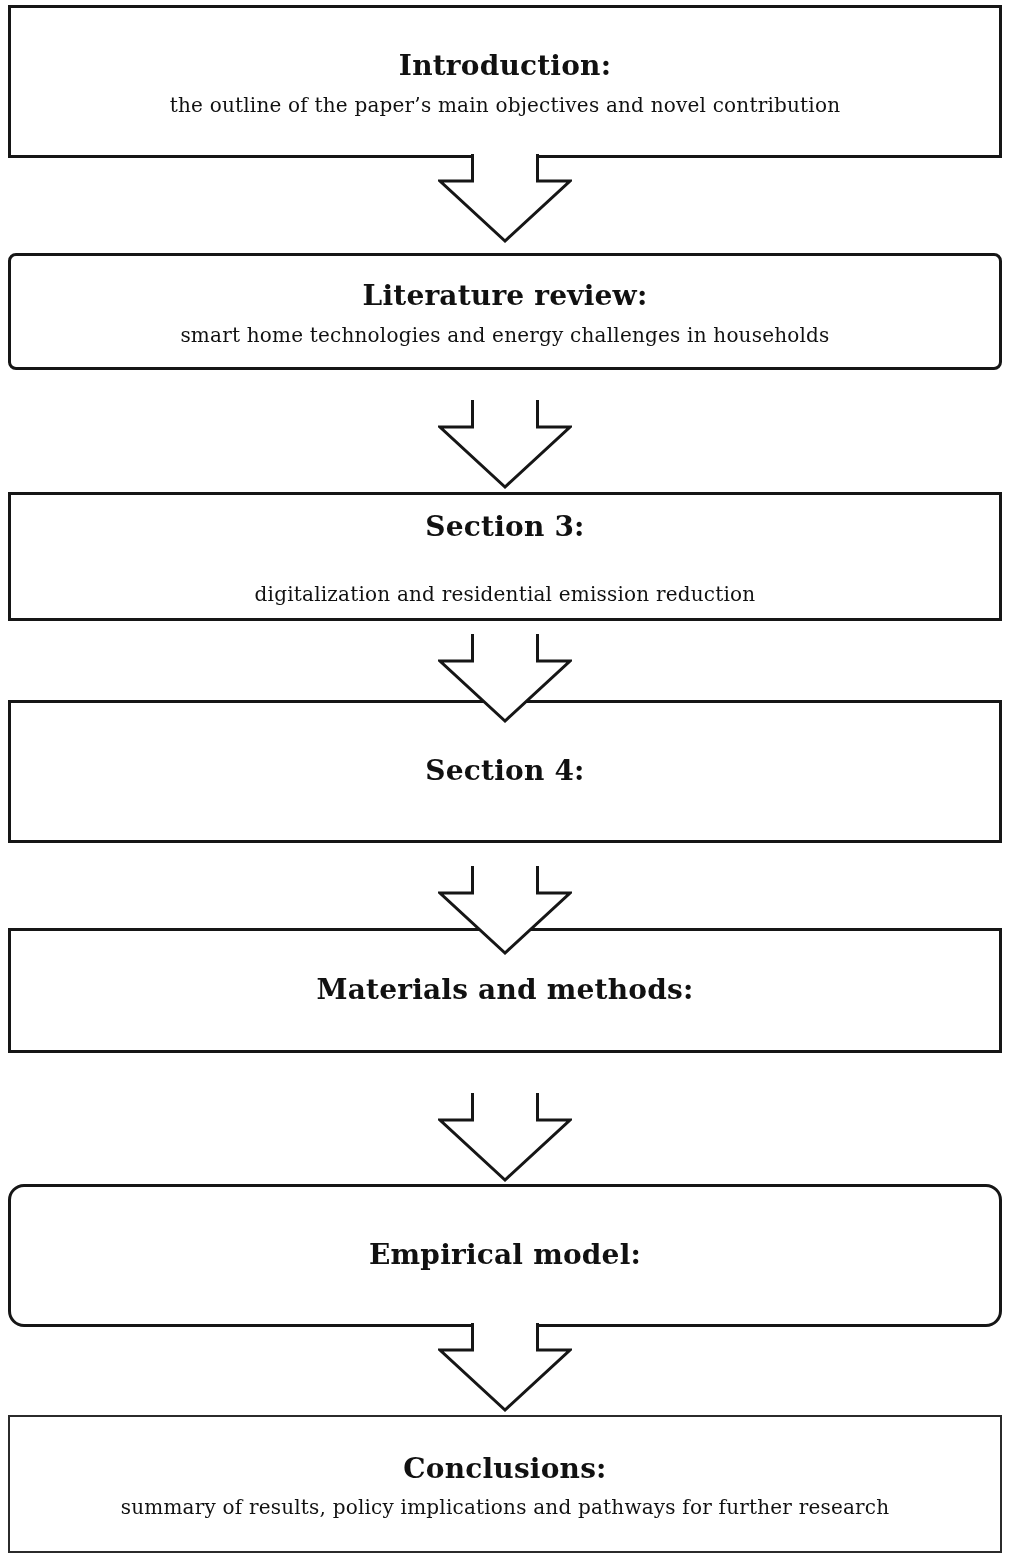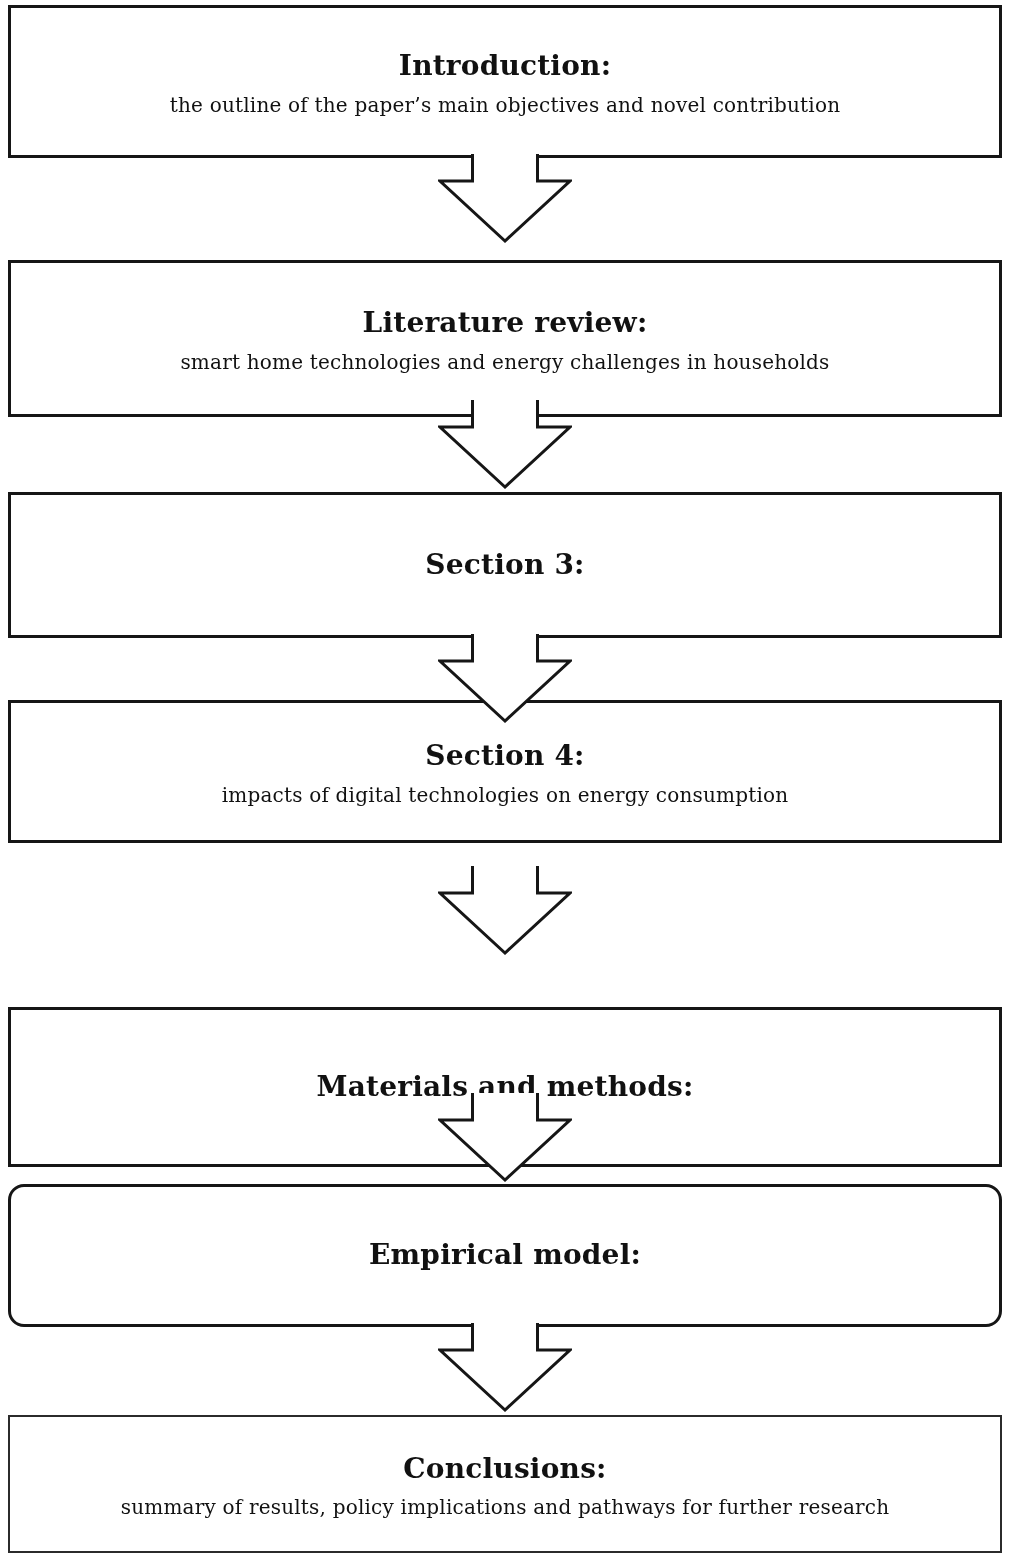--- a/index.html
+++ b/index.html
@@ -62,47 +62,47 @@
 
   <div class="flow-box" style="top:5px;height:153px;">
     <div class="box-title">Introduction:</div>
     <div class="box-desc">the outline of the paper’s main objectives and novel contribution</div>
   </div>
 
   <svg class="flow-arrow" style="top:154px" viewBox="0 0 134 91" aria-hidden="true">
     <path d="M 34.5 0 L 34.5 27 L 2 27 L 67 87 L 132 27 L 99.5 27 L 99.5 0" fill="#ffffff" stroke="#161616" stroke-width="3" stroke-linejoin="miter"></path>
   </svg>
 
-  <div class="flow-box" style="top:260px;height:157px;">
+  <div class="flow-box" style="top:253px;height:117px;border-radius:8px;">
     <div class="box-title">Literature review:</div>
     <div class="box-desc">smart home technologies and energy challenges in households</div>
   </div>
 
   <svg class="flow-arrow" style="top:400px" viewBox="0 0 134 91" aria-hidden="true">
     <path d="M 34.5 0 L 34.5 27 L 2 27 L 67 87 L 132 27 L 99.5 27 L 99.5 0" fill="#ffffff" stroke="#161616" stroke-width="3" stroke-linejoin="miter"></path>
   </svg>
 
-  <div class="flow-box" style="top:492px;height:146px;gap:28px;">
+  <div class="flow-box" style="top:492px;height:129px;gap:28px;">
     <div class="box-title">Section 3:</div>
+    <div class="box-desc">digitalization and residential emission reduction</div>
   </div>
 
   <svg class="flow-arrow" style="top:634px" viewBox="0 0 134 91" aria-hidden="true">
     <path d="M 34.5 0 L 34.5 27 L 2 27 L 67 87 L 132 27 L 99.5 27 L 99.5 0" fill="#ffffff" stroke="#161616" stroke-width="3" stroke-linejoin="miter"></path>
   </svg>
 
   <div class="flow-box" style="top:700px;height:143px;">
     <div class="box-title">Section 4:</div>
-    <div class="box-desc">impacts of digital technologies on energy consumption</div>
   </div>
 
   <svg class="flow-arrow" style="top:866px" viewBox="0 0 134 91" aria-hidden="true">
     <path d="M 34.5 0 L 34.5 27 L 2 27 L 67 87 L 132 27 L 99.5 27 L 99.5 0" fill="#ffffff" stroke="#161616" stroke-width="3" stroke-linejoin="miter"></path>
   </svg>
 
-  <div class="flow-box" style="top:1007px;height:160px;">
+  <div class="flow-box" style="top:928px;height:125px;">
     <div class="box-title">Materials and methods:</div>
   </div>
 
   <svg class="flow-arrow" style="top:1093px" viewBox="0 0 134 91" aria-hidden="true">
     <path d="M 34.5 0 L 34.5 27 L 2 27 L 67 87 L 132 27 L 99.5 27 L 99.5 0" fill="#ffffff" stroke="#161616" stroke-width="3" stroke-linejoin="miter"></path>
   </svg>
 
   <div class="flow-box" style="top:1184px;height:143px;border-radius:16px;">
     <div class="box-title">Empirical model:</div>
   </div>

